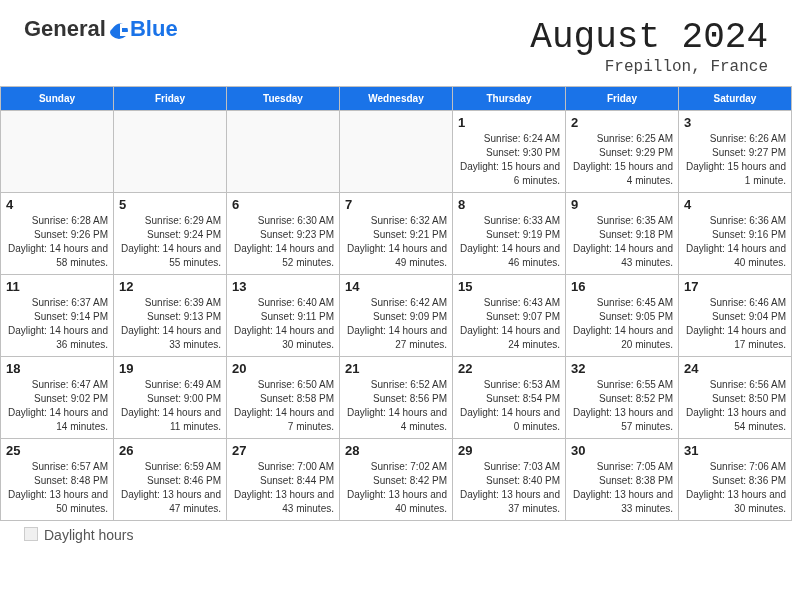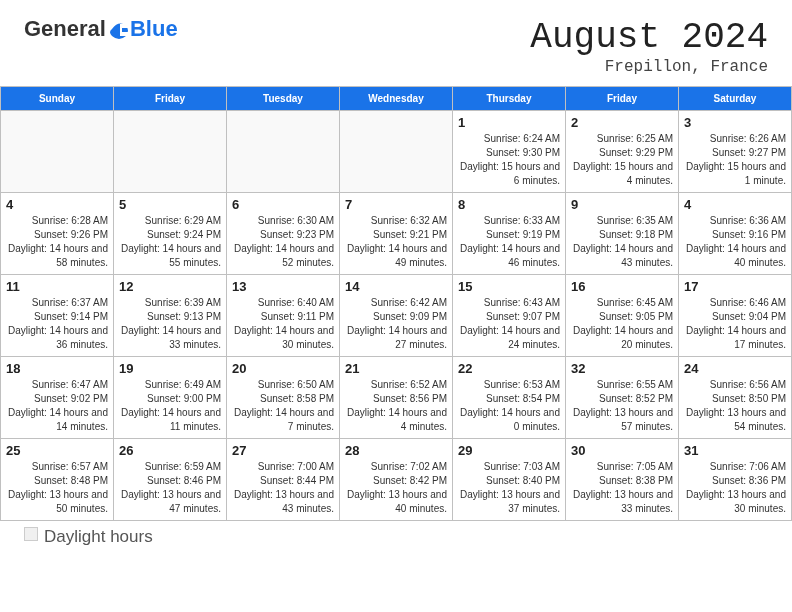--- a/index.html
+++ b/index.html
@@ -89,21 +89,21 @@
     .day-info {
       font-size: 10px;
       color: #333;
       line-height: 1.4;
       text-align: right;
     }
     .footer {
       display: flex;
       align-items: flex-start;
       padding: 6px 24px;
-      font-size: 17px;
+      font-size: 14px;
       color: #555;
     }
     .footer-box {
       width: 14px;
       height: 14px;
       background: #f0f0f0;
       border: 1px solid #ccc;
       margin-right: 6px;
       display: inline-block;
     }

